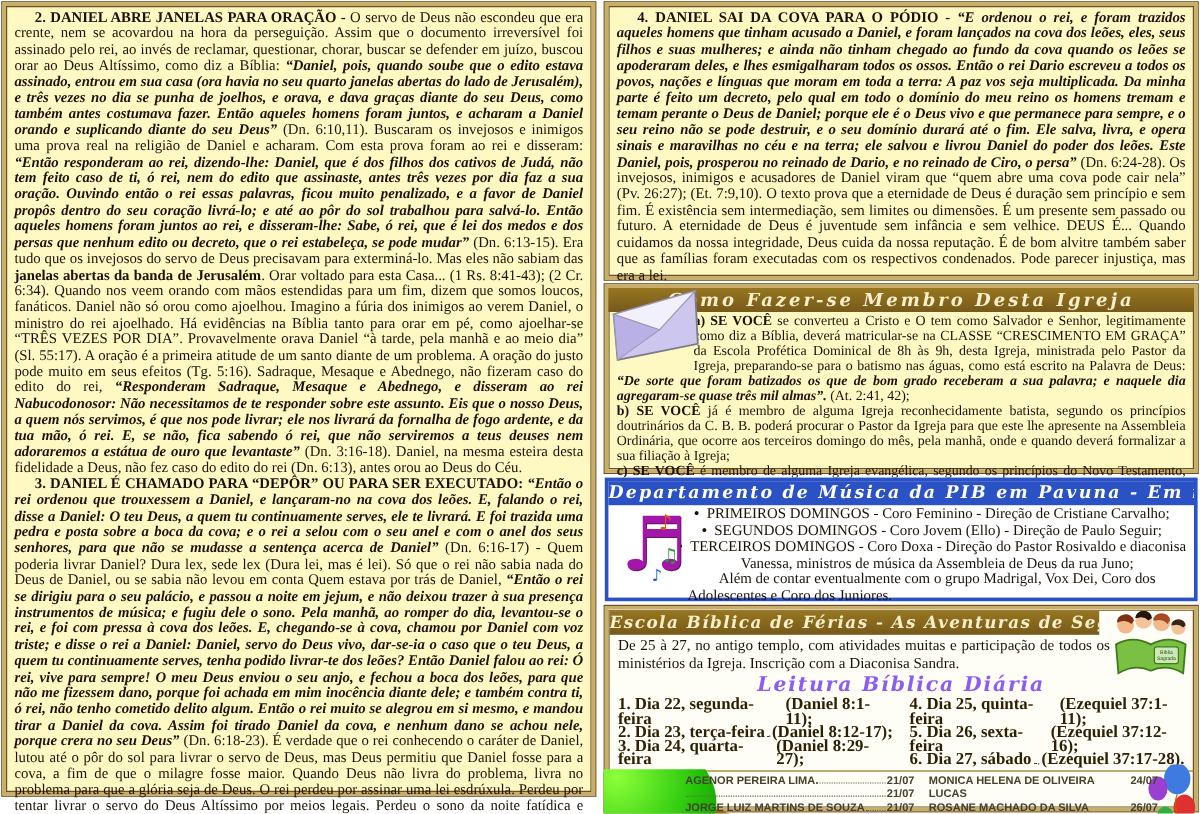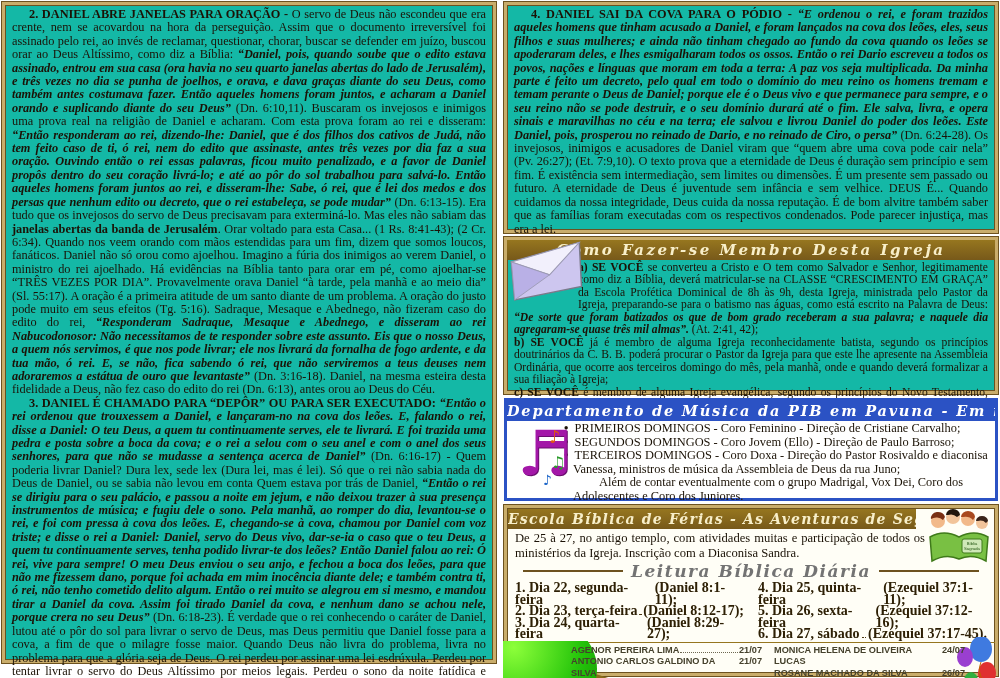--- a/index.html
+++ b/index.html
@@ -1,21 +1,21 @@
 <!DOCTYPE html>
 <html><head>
 <meta charset="utf-8">
 <style>
   html,body{margin:0;padding:0;}
   body{
     width:1000px;height:678px;position:relative;background:#ffffff;
     font-family:"Liberation Serif","DejaVu Serif",serif;color:#1b1206;overflow:hidden;
   }
   .box{
-    position:absolute;box-sizing:border-box;background:#14b8a6;
+    position:absolute;box-sizing:border-box;background:#fef9c3;
     border:3px solid #c9ad6b;
     box-shadow:0 0 0 1px #6d521f, inset 0 0 0 1px #6d521f;
     padding:3px 7px;
   }
   .article{font-size:12.3px;line-height:13.4px;text-align:justify;}
   .article .para{margin:0;text-indent:17px;}
   .b{font-weight:700}
   .bi{font-weight:700;font-style:italic}
   .i{}
   .final-line{text-align:center;font-size:13.5px;margin-top:2px;}
@@ -39,36 +39,36 @@
   #membership .closing{text-align:center;text-indent:0;letter-spacing:.6px;}
 
   
   #music{padding:0;background:#ffffff;border:3px solid #2b52c4;box-shadow:none;}
   #music .content{padding:1px 6px 0 6px;font-size:12.4px;line-height:13.6px;}
   .clef{float:left;width:60px;height:76px;position:relative;}
   .clef .main{position:absolute;left:4px;top:-6px;font-size:62px;line-height:76px;color:#a317a8;font-family:"DejaVu Sans",sans-serif;text-shadow:1px 1px 0 #6a0d6e;}
   .clef .n1{position:absolute;left:36px;top:8px;font-size:18px;color:#e05510;font-family:"DejaVu Sans",sans-serif;}
   .clef .n2{position:absolute;left:38px;top:34px;font-size:16px;color:#2a9a2a;font-family:"DejaVu Sans",sans-serif;}
   .clef .n3{position:absolute;left:30px;top:52px;font-size:14px;color:#1a64c8;font-family:"DejaVu Sans",sans-serif;}
-  #music ul{margin:0;padding:0 0 0 28px;list-style:none;}
+  #music ul{margin:0;padding:0 0 0 28px;list-style:none;text-align:center;}
   #music li{text-indent:-9px;}
   #music li::before{content:"\2022\00a0\00a0";font-weight:700;}
   #music .closing{margin:0;text-indent:26px;}
 
   
   #bottom{padding:0;background:#fffef6;}
   #bottom .vbs-head{display:flex;align-items:flex-start;}
   #bottom .vbs-band{flex:0 0 408px;margin:1px 0 0 1px;}
   .kids{position:absolute;right:3px;top:1px;}
   #bottom .vbs-text{margin:2px 8px 0 8px;padding-right:62px;font-size:12.6px;line-height:14.5px;text-align:justify;}
 
   .script-title{
     display:flex;align-items:center;margin:1px 8px 0 8px;
-    color:#737373;font-family:"DejaVu Serif","Liberation Serif",serif;
-    font-style:italic;font-weight:700;font-size:17px;letter-spacing:1.5px;white-space:nowrap;
+    color:#8b5cf6;font-family:"DejaVu Serif","Liberation Serif",serif;
+    font-style:italic;font-weight:700;font-size:17px;letter-spacing:1.5px;white-space:nowrap;flex-direction:column;
   }
   .script-title .rule{flex:1;height:2px;background:#6d521f;margin:0 8px;}
   .script-title.small{font-size:15px;margin-top:0;}
 
   .read-grid{display:grid;grid-template-columns:1fr 1fr;column-gap:14px;margin:1px 8px 2px 8px;}
   .lrow{display:flex;align-items:baseline;font-weight:700;font-size:14px;line-height:11.6px;color:#2e2005;}
   .lrow .lead{flex:1;border-bottom:1.6px dotted #4a3510;margin:0 2px;height:8px;}
   .bday{position:relative;border-top:1px solid #96761f;margin-top:1px;padding-top:0;}
   .bday .deco-green{position:absolute;left:-4px;top:-2px;width:106px;height:86px;overflow:hidden;}
   .deco-green .corner{position:absolute;left:-44px;bottom:-50px;width:150px;height:120px;background:#8a6c1c;transform:rotate(18deg);}
@@ -113,21 +113,21 @@
   <div class="band blue" style="font-size:14.5px;letter-spacing:1.8px;">Departamento de Música da PIB em Pavuna - Em nova dimensão!</div>
   <div class="content">
     <div class="clef">
       <span class="main">♬</span>
       <span class="n1">♪</span>
       <span class="n2">♫</span>
       <span class="n3">♪</span>
     </div>
     <ul>
       <li>PRIMEIROS DOMINGOS - Coro Feminino - Direção de Cristiane Carvalho;</li>
-      <li>SEGUNDOS DOMINGOS - Coro Jovem (Ello) - Direção de Paulo Barroso;</li>
+      <li>SEGUNDOS DOMINGOS - Coro Jovem (Ello) - Direção de Paulo Seguir;</li>
       <li>TERCEIROS DOMINGOS - Coro Doxa - Direção do Pastor Rosivaldo e diaconisa Vanessa, ministros de música da Assembleia de Deus da rua Juno;</li>
     </ul>
     <p class="closing">Além de contar eventualmente com o grupo Madrigal, Vox Dei, Coro dos Adolescentes e Coro dos Juniores.</p>
   </div>
 </div>
 
 <div class="box" id="bottom" style="left:504px;top:505px;width:494px;height:171px;">
   <div style="position:relative;">
     <div class="vbs-head">
       <div class="band vbs-band" style="font-size:14px;letter-spacing:1.2px;">Escola Bíblica de Férias - As Aventuras de Seguir a Cristo</div>
@@ -179,21 +179,21 @@
           <span>(Ezequiel 37:1-11);</span>
         </div>
       <div class="lrow">
           <span>5. Dia 26, sexta-feira</span>
           <span class="lead"></span>
           <span>(Ezequiel 37:12-16);</span>
         </div>
       <div class="lrow">
           <span>6. Dia 27, sábado</span>
           <span class="lead"></span>
-          <span>(Ezequiel 37:17-45).</span>
+          <span>(Ezequiel 37:17-28).</span>
         </div>
     </div>
   </div>
 
   <div class="bday">
     <div class="deco-green">
       <div class="corner"></div>
         <div class="ball"></div>
     </div>
     <svg class="deco-balloons" width="46" height="86" viewBox="0 0 46 86">
@@ -205,21 +205,20 @@
       <path d="M30,25 q-4,10 2,18 M36,47 q-5,8 0,14" stroke="#c06000" fill="none" stroke-width="1"></path>
     </svg>
     <div class="bday-grid">
       <div>
         <div class="brow">
             <span>AGENOR PEREIRA LIMA</span>
             <span class="lead"></span>
             <span>21/07</span>
           </div>
         <div class="brow">
-            <span>ANTONIO CARLOS GALDINO DA SILVA</span>
             <span class="lead"></span>
             <span>21/07</span>
           </div>
         <div class="brow">
             <span>JORGE LUIZ MARTINS DE SOUZA</span>
             <span class="lead"></span>
             <span>21/07</span>
           </div>
 
       </div>

